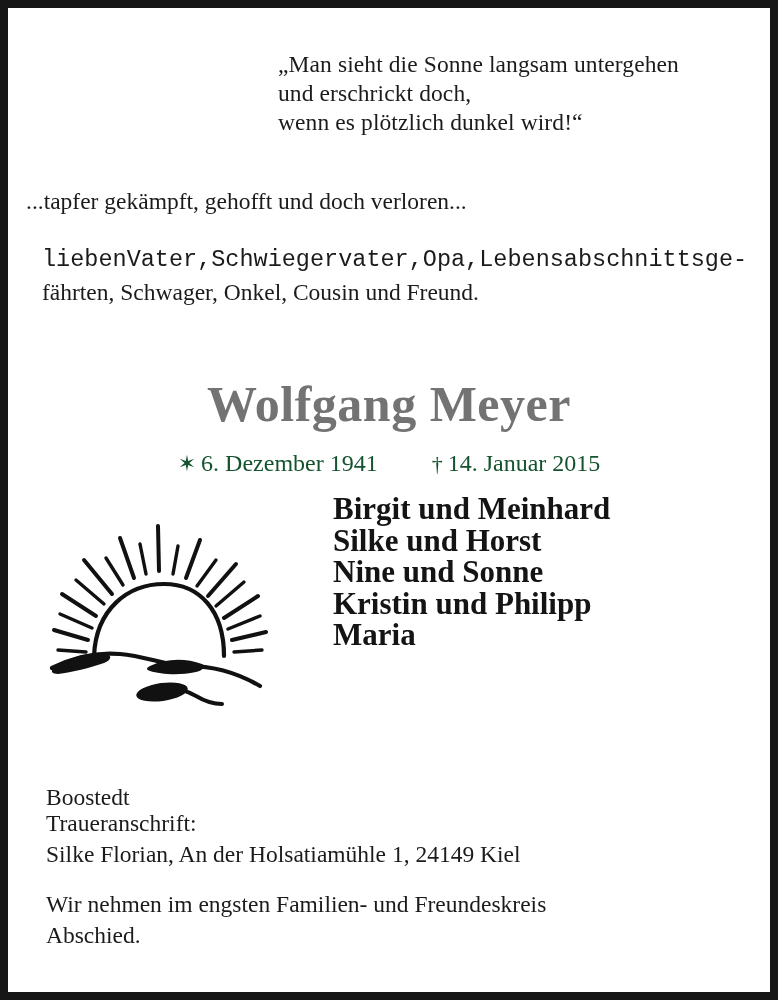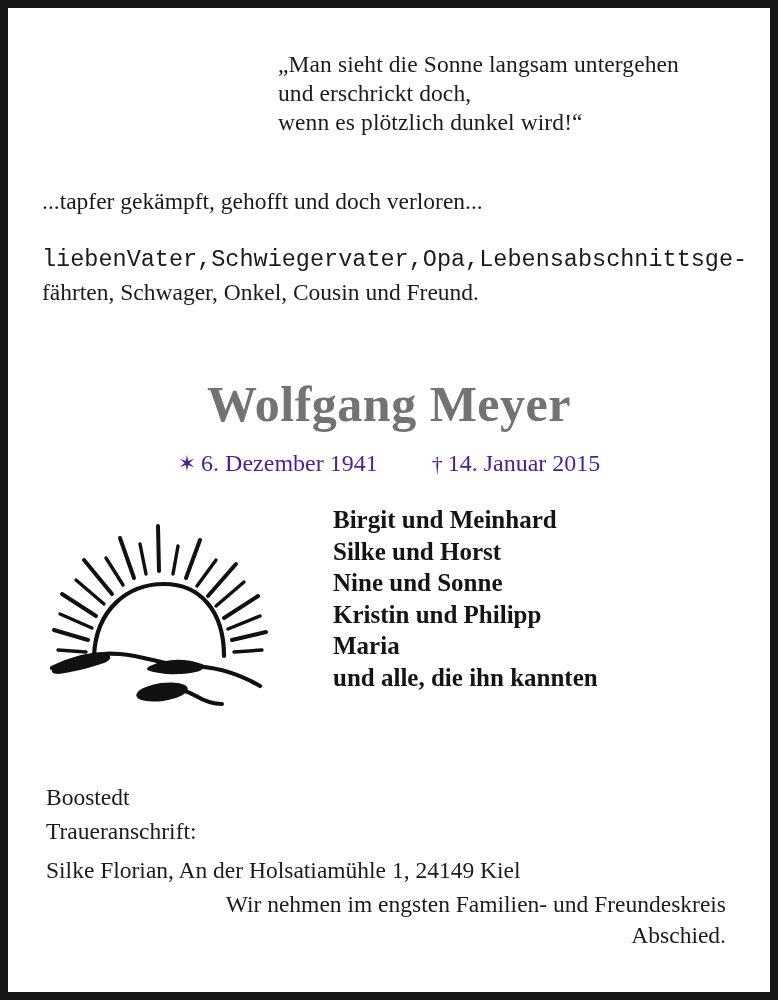--- a/index.html
+++ b/index.html
@@ -38,21 +38,21 @@
     line-height: 29px;
     letter-spacing: 0.1px;
   }
   .quote-line {
     white-space: nowrap;
   }
 
   
   .intro {
     position: absolute;
-    left: 34px;
+    left: 18px;
     top: 178px;
     color: #1b1b1b;
     font-size: 23.5px;
     line-height: 30px;
     white-space: nowrap;
   }
 
   
   .lead {
     position: absolute;
@@ -89,21 +89,21 @@
     line-height: 58px;
   }
 
   
   .dates {
     position: absolute;
     left: 0;
     right: 0;
     top: 440px;
     text-align: center;
-    color: #4c1d95;
+    color: #14532d;
     font-size: 24px;
     line-height: 30px;
   }
   .dates .sym {
     margin-right: 5px;
     font-size: 22px;
   }
   .dates .gap {
     display: inline-block;
     width: 54px;
@@ -120,23 +120,23 @@
   .illus svg {
     display: block;
     width: 100%;
     height: 100%;
   }
 
   
   .family {
     position: absolute;
     left: 325px;
-    top: 496px;
+    top: 485px;
     color: #141414;
-    font-size: 25px;
+    font-size: 31px;
     font-weight: 700;
     line-height: 31.5px;
   }
   .family div {
     white-space: nowrap;
   }
 
   
   .place {
     position: absolute;
@@ -153,36 +153,34 @@
   .addr {
     position: absolute;
     left: 38px;
     top: 800px;
     color: #1b1b1b;
     font-size: 23.5px;
     line-height: 31px;
   }
   .addr div {
     white-space: nowrap;
-    margin-top: 8px;
   }
 
   
   .closing {
     position: absolute;
     left: 38px;
     top: 881px;
     width: 680px;
     color: #1b1b1b;
     font-size: 23.5px;
     line-height: 31px;
   }
   .closing div {
     white-space: nowrap;
-    text-align: right;
   }
 </style>
 </head>
 <body>
 
 <div class="notice">
   <div class="inner">
 
     <div class="quote">
       <div class="quote-line">„Man sieht die Sonne langsam untergehen</div>
@@ -252,21 +250,20 @@
         </g>
       </svg>
     </div>
 
     <div class="family">
       <div>Birgit und Meinhard</div>
       <div>Silke und Horst</div>
       <div>Nine und Sonne</div>
       <div>Kristin und Philipp</div>
       <div>Maria</div>
-      <div>und alle, die ihn kannten</div>
     </div>
 
     <div class="place">Boostedt</div>
 
     <div class="addr">
       <div>Traueranschrift:</div>
       <div>Silke Florian, An der Holsatiamühle 1, 24149 Kiel</div>
     </div>
 
     <div class="closing">

